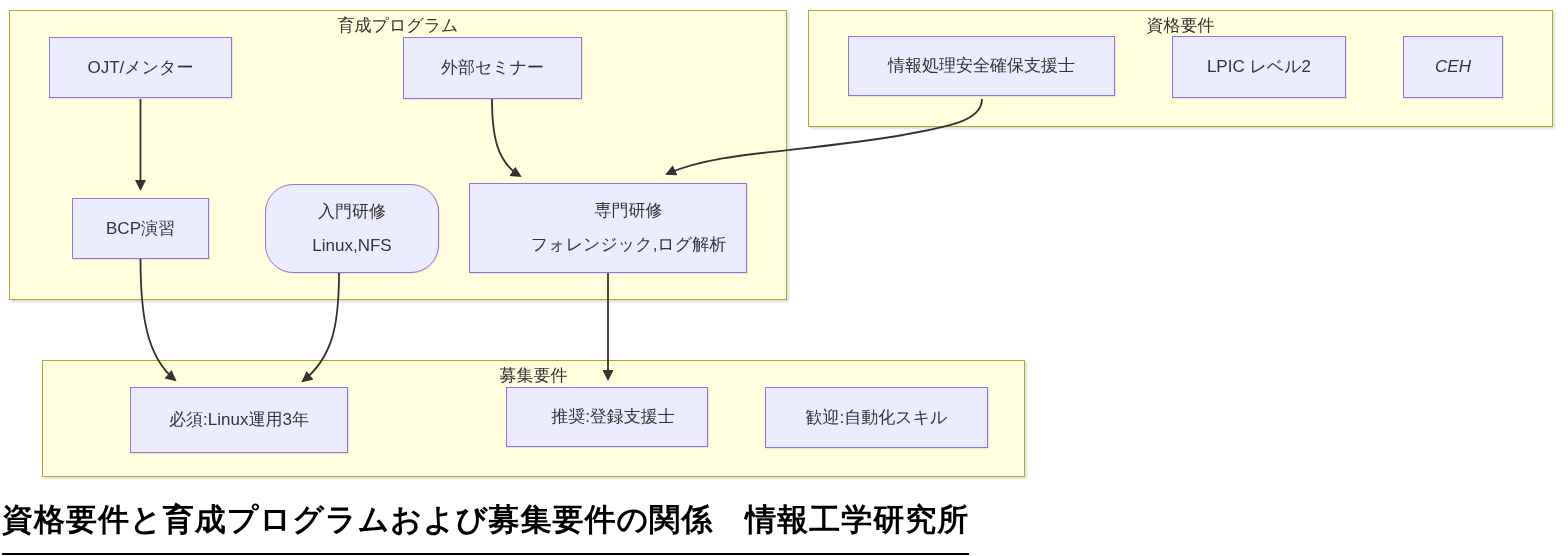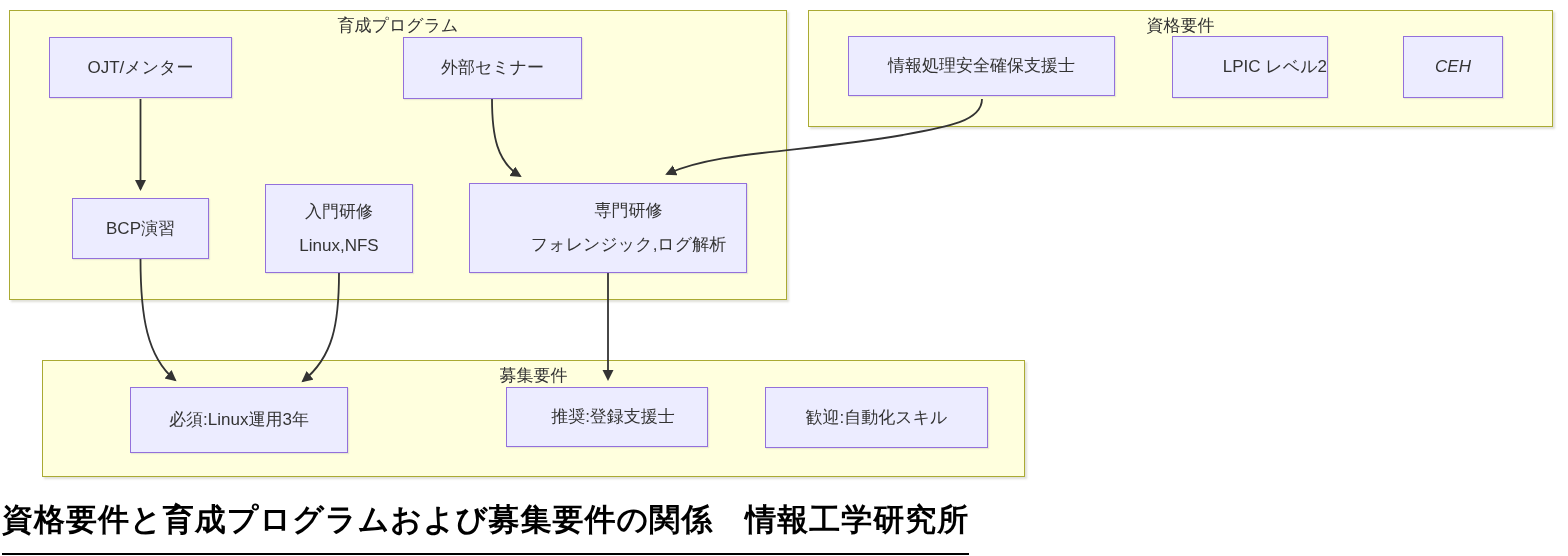--- a/index.html
+++ b/index.html
@@ -51,24 +51,24 @@
     box-shadow: 1px 1px 1px rgba(80,80,120,0.12);
   }
   
   .g-training      { left: 9px;   top: 10px;  width: 778px; height: 290px; }
   .g-qualification { left: 808px; top: 10px;  width: 745px; height: 117px; }
   .g-recruitment   { left: 42px;  top: 360px; width: 983px; height: 117px; }
   
   .n-ojt         { left: 49px;   top: 37px;  width: 183px; height: 61px; }
   .n-seminar     { left: 403px;  top: 37px;  width: 179px; height: 62px; }
   .n-bcp         { left: 72px;   top: 198px; width: 137px; height: 61px; }
-  .n-intro       { left: 265px;  top: 184px; width: 148px; height: 89px; }
+  .n-intro       { left: 265px;  top: 184px; width: 174px; height: 89px; border-radius: 28px; }
   .n-advanced    { left: 469px;  top: 183px; width: 278px; height: 90px; padding-left: 41px; }
   .n-riss        { left: 848px;  top: 36px;  width: 267px; height: 60px; }
-  .n-lpic        { left: 1172px; top: 36px;  width: 156px; height: 62px; align-items: flex-end; }
+  .n-lpic        { left: 1172px; top: 36px;  width: 174px; height: 62px; }
   .n-ceh         { left: 1403px; top: 36px;  width: 100px; height: 62px; font-style: italic; }
   .n-required    { left: 130px;  top: 387px; width: 218px; height: 66px; }
   .n-recommended { left: 506px;  top: 387px; width: 202px; height: 60px; padding-left: 12px; }
   .n-welcome     { left: 765px;  top: 387px; width: 223px; height: 61px; }
   .edges {
     position: absolute;
     left: 0; top: 0;
     width: 1568px; height: 556px;
     pointer-events: none;
   }

